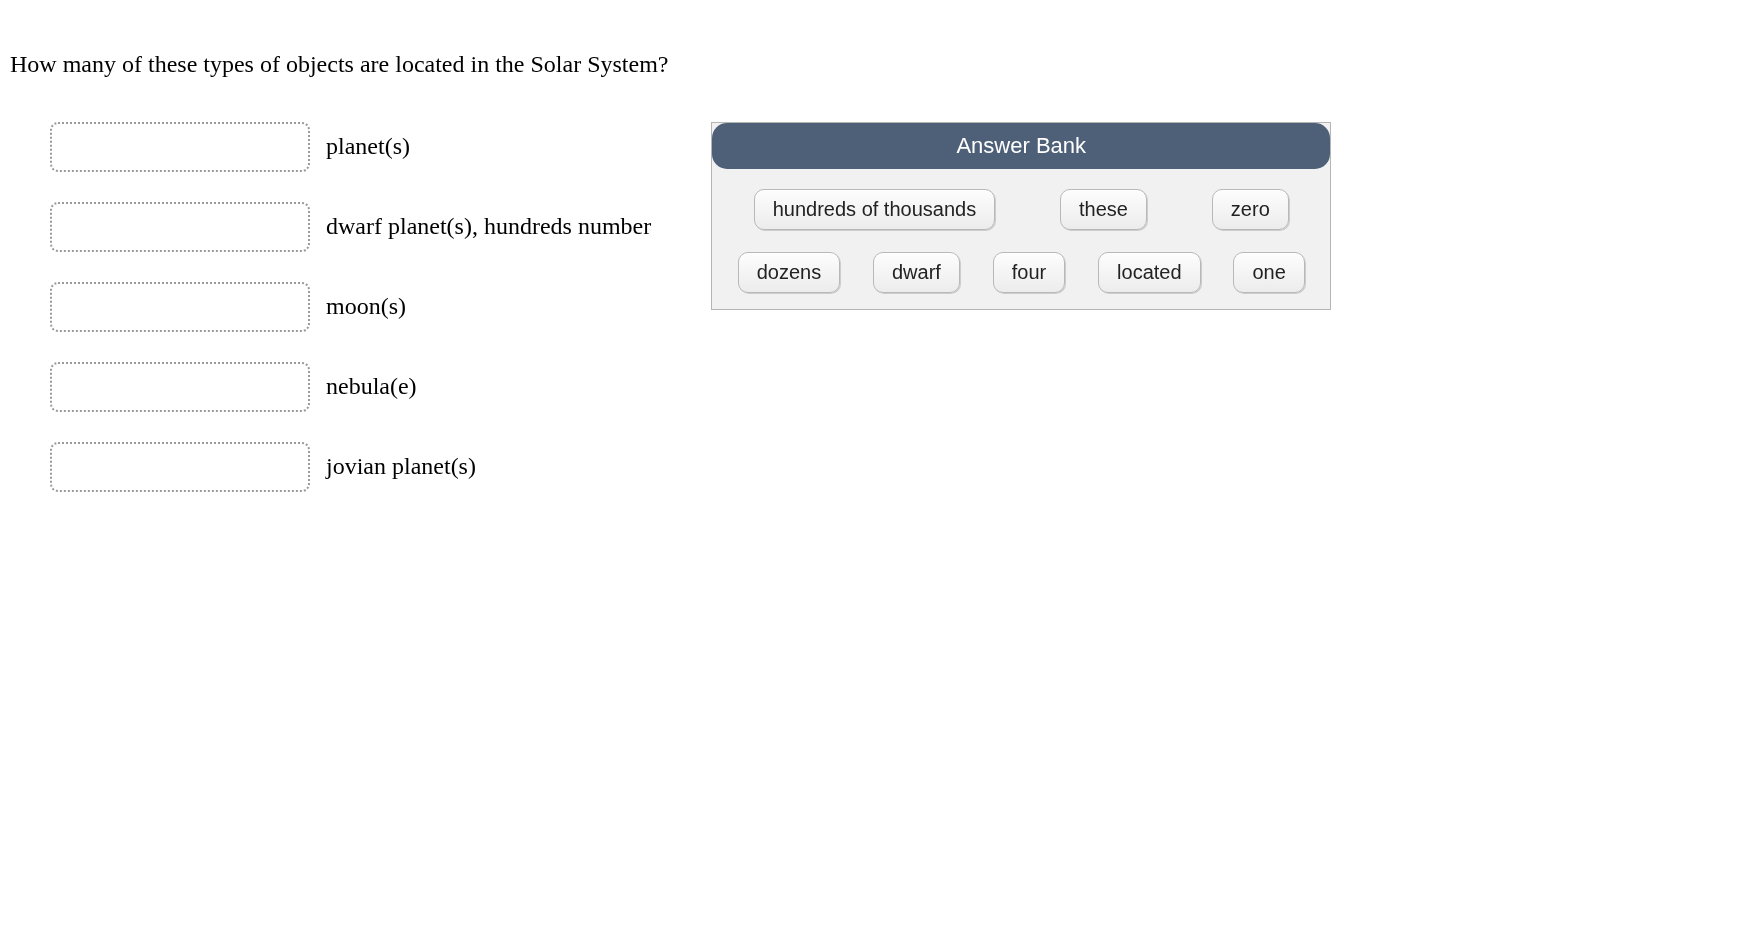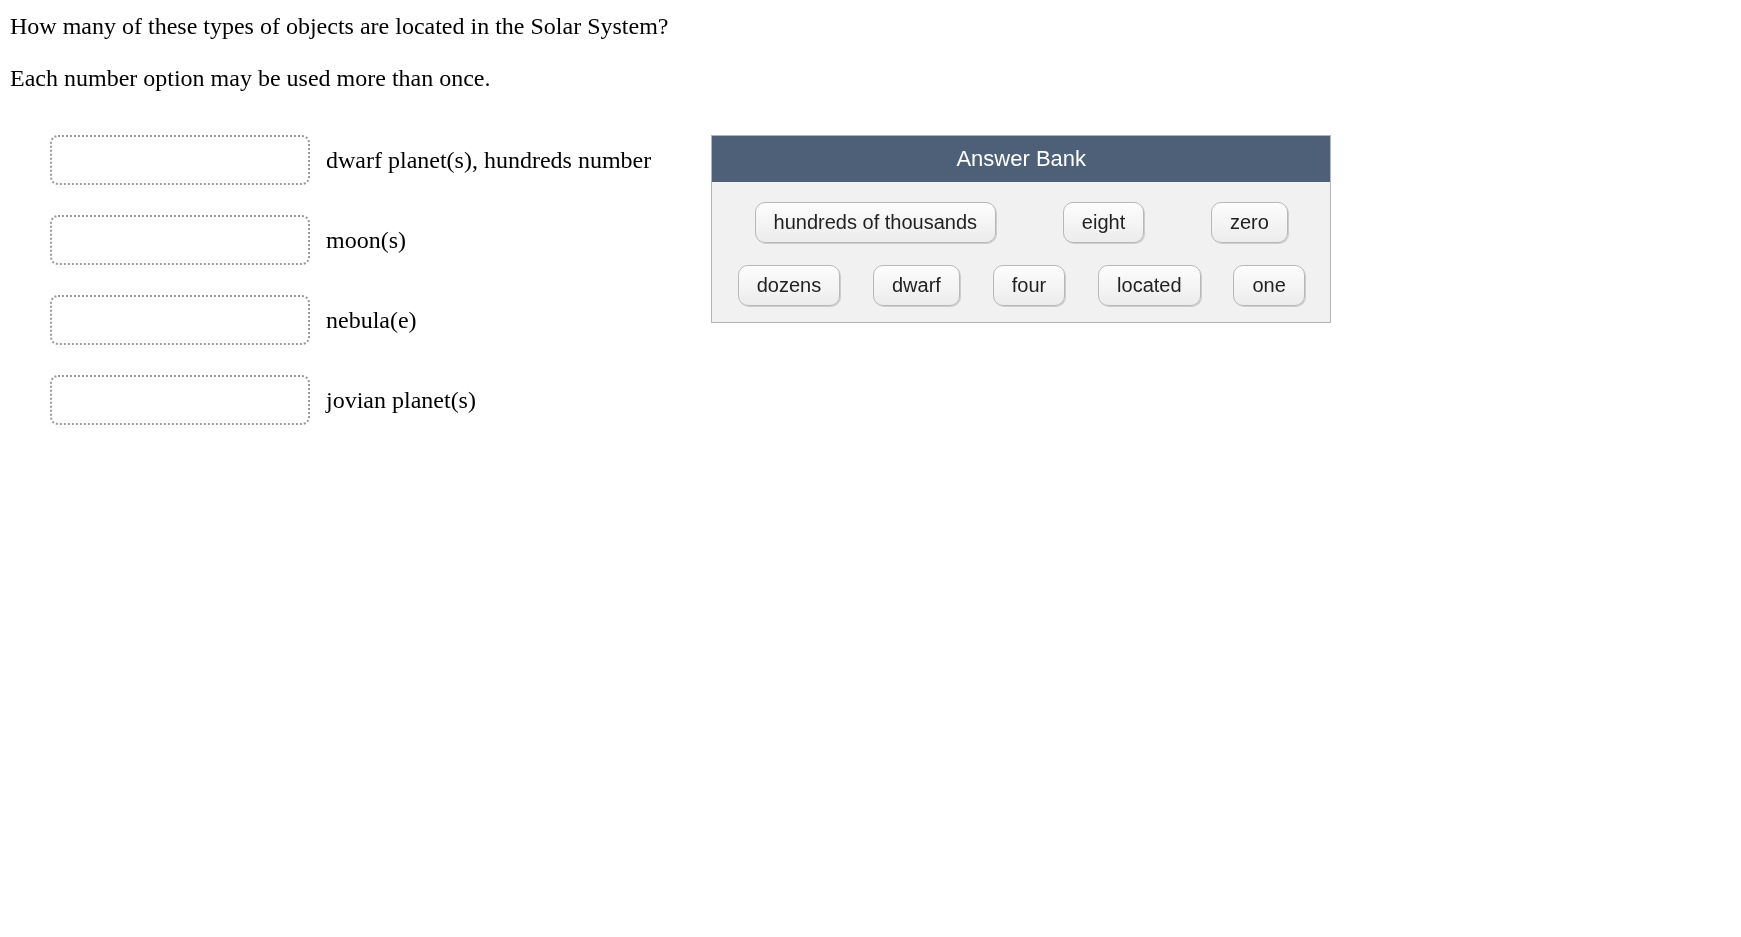--- a/index.html
+++ b/index.html
@@ -10,20 +10,21 @@
     body {
       font-family: Georgia, 'Times New Roman', serif;
       background: #ffffff;
       padding: 10px;
       font-size: 24px;
       color: #000;
     }
     .question-text {
       margin-bottom: 20px;
       line-height: 1.4;
+      margin-top: 38px;
     }
     .question-text p {
       margin-bottom: 18px;
     }
     .content-area {
       display: flex;
       gap: 60px;
       margin-top: 40px;
       align-items: flex-start;
     }
@@ -55,20 +56,21 @@
       width: 620px;
       flex-shrink: 0;
     }
     .answer-bank-header {
       background: #4e6078;
       color: #ffffff;
       text-align: center;
       padding: 10px 0;
       font-size: 22px;
       font-family: Arial, Helvetica, sans-serif;
+      border-radius: 15px;
     }
     .answer-bank-body {
       padding: 20px 14px 16px 14px;
       display: flex;
       flex-direction: column;
       gap: 22px;
     }
     .answer-row {
       display: flex;
       justify-content: space-around;
@@ -86,26 +88,29 @@
       cursor: grab;
       box-shadow: 1px 1px 0 rgba(0,0,0,0.15), inset 0 1px 0 #fff;
       white-space: nowrap;
     }
   </style>
 </head>
 <body>
 
 <div class="question-text">
   <p>How many of these types of objects are located in the Solar System?</p>
-  <p>Each number option may be used more than once.</p>
 </div>
 
 <div class="content-area">
 
   <div class="drop-targets">
+    <div class="drop-row">
+      <div class="drop-zone"></div>
+      <span class="drop-label">planet(s)</span>
+    </div>
     <div class="drop-row">
       <div class="drop-zone"></div>
       <span class="drop-label">dwarf planet(s), hundreds number</span>
     </div>
     <div class="drop-row">
       <div class="drop-zone"></div>
       <span class="drop-label">moon(s)</span>
     </div>
     <div class="drop-row">
       <div class="drop-zone"></div>
@@ -115,21 +120,21 @@
       <div class="drop-zone"></div>
       <span class="drop-label">jovian planet(s)</span>
     </div>
   </div>
 
   <div class="answer-bank">
     <div class="answer-bank-header">Answer Bank</div>
     <div class="answer-bank-body">
       <div class="answer-row">
         <div class="answer-chip">hundreds of thousands</div>
-        <div class="answer-chip">eight</div>
+        <div class="answer-chip">these</div>
         <div class="answer-chip">zero</div>
       </div>
       <div class="answer-row">
         <div class="answer-chip">dozens</div>
         <div class="answer-chip">dwarf</div>
         <div class="answer-chip">four</div>
         <div class="answer-chip">located</div>
         <div class="answer-chip">one</div>
       </div>
     </div>

